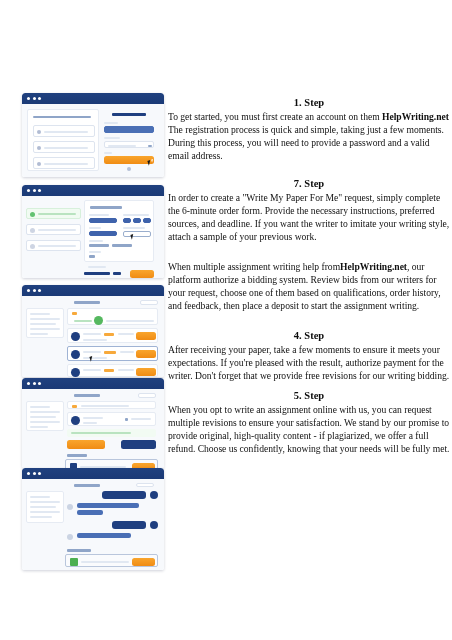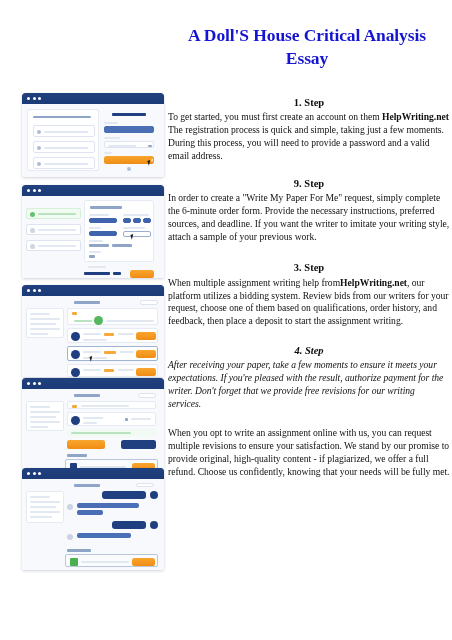--- a/index.html
+++ b/index.html
@@ -63,21 +63,21 @@
     letter-spacing: -0.02px;
   }
   .step-body b {
     font-weight: bold;
   }
 
   
   .sb-1 { margin-bottom: 14px; }
   .sb-2 { margin-bottom: 18px; }
   .sb-3 { margin-bottom: 16px; }
-  .sb-4 { margin-bottom: 16px; font-style: italic; }
+  .sb-4 { margin-bottom: 6px; }
   .sb-5 { margin-bottom: 0; }
 
   
   .shots {
     position: absolute;
     left: 22px;
     top: 93px;
     width: 142px;
   }
   .shot {
@@ -174,21 +174,20 @@
     width: 0; height: 0;
     border-left: 2px solid #ffffff;
     border-bottom: 3.4px solid transparent;
   }
 </style>
 </head>
 <body>
 
 <div class="page">
 
-  <div class="doc-title">A Doll'S House Critical Analysis Essay</div>
 
   <div class="shots">
 
     <div class="shot shot-s1">
       <div class="titlebar">
         <span class="dot"></span>
         <span class="dot"></span>
         <span class="dot"></span>
       </div>
       <div class="shot-body">
@@ -403,33 +402,33 @@
   </div>
 
   <div class="steps">
 
     <div class="step-block sb-1">
       <div class="step-heading">1. Step</div>
       <p class="step-body"><span>To get started, you must first create an account on them </span><b>HelpWriting.net</b><span> The registration process is quick and simple, taking just a few moments. During this process, you will need to provide a password and a valid email address.</span></p>
     </div>
 
     <div class="step-block sb-2">
-      <div class="step-heading">9. Step</div>
+      <div class="step-heading">7. Step</div>
       <p class="step-body"><span>In order to create a "Write My Paper For Me" request, simply complete the 6-minute order form. Provide the necessary instructions, preferred sources, and deadline. If you want the writer to imitate your writing style, attach a sample of your previous work.</span><b></b><span></span></p>
     </div>
 
     <div class="step-block sb-3">
-      <div class="step-heading">3. Step</div>
-      <p class="step-body"><span>When multiple assignment writing help from</span><b>HelpWriting.net</b><span>, our platform utilizes a bidding system. Review bids from our writers for your request, choose one of them based on qualifications, order history, and feedback, then place a deposit to start the assignment writing.</span></p>
+      <p class="step-body"><span>When multiple assignment writing help from</span><b>HelpWriting.net</b><span>, our platform authorize a bidding system. Review bids from our writers for your request, choose one of them based on qualifications, order history, and feedback, then place a deposit to start the assignment writing.</span></p>
     </div>
 
     <div class="step-block sb-4">
       <div class="step-heading">4. Step</div>
-      <p class="step-body"><span>After receiving your paper, take a few moments to ensure it meets your expectations. If you're pleased with the result, authorize payment for the writer. Don't forget that we provide free revisions for our writing services.</span><b></b><span></span></p>
+      <p class="step-body"><span>After receiving your paper, take a few moments to ensure it meets your expectations. If you're pleased with the result, authorize payment for the writer. Don't forget that we provide free revisions for our writing bidding.</span><b></b><span></span></p>
     </div>
 
     <div class="step-block sb-5">
+      <div class="step-heading">5. Step</div>
       <p class="step-body"><span>When you opt to write an assignment online with us, you can request multiple revisions to ensure your satisfaction. We stand by our promise to provide original, high-quality content - if plagiarized, we offer a full refund. Choose us confidently, knowing that your needs will be fully met.</span><b></b><span></span></p>
     </div>
 
   </div>
 
 </div>
 
 </body></html>

